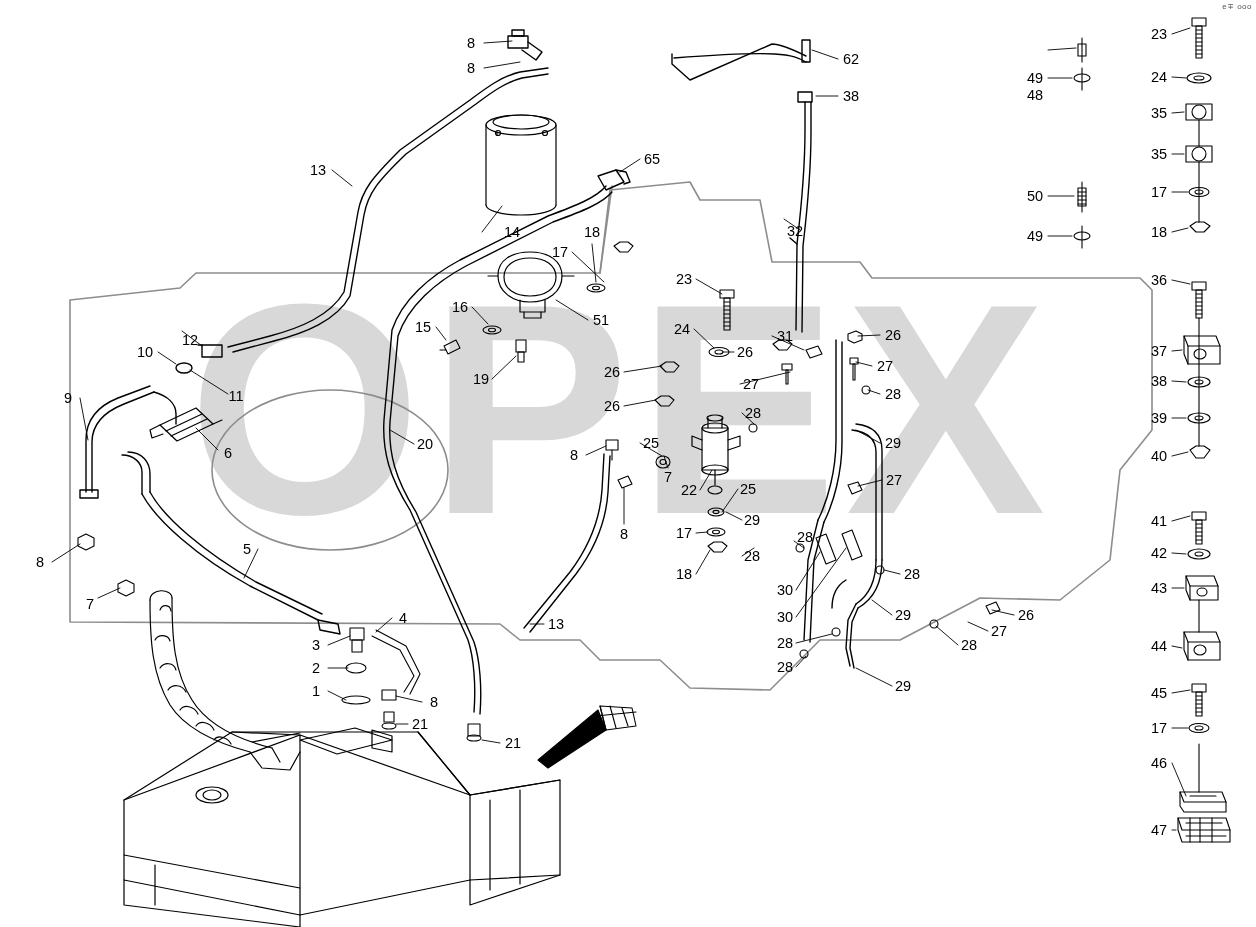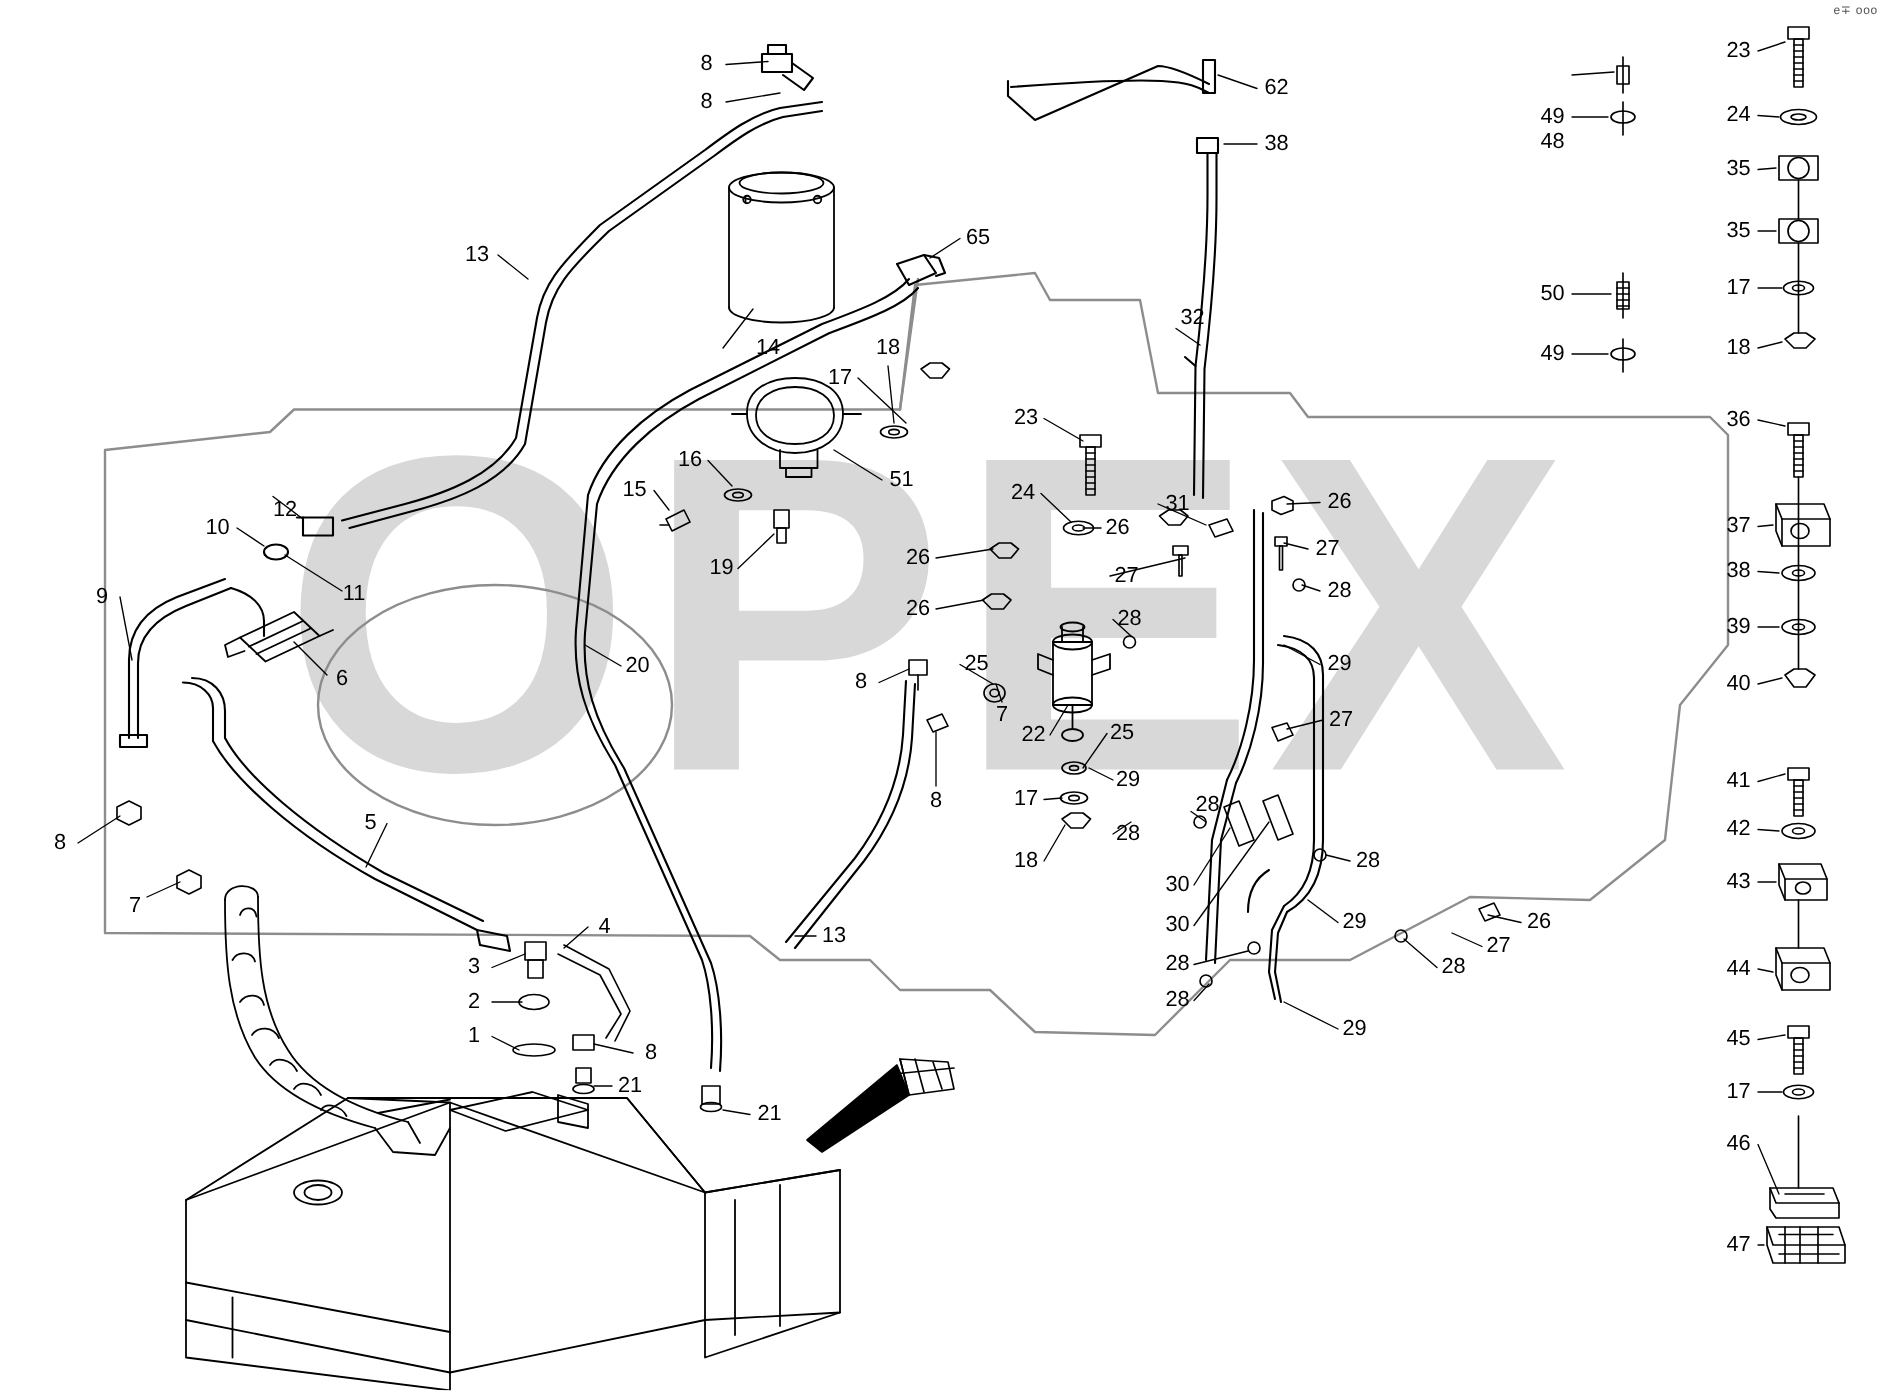--- a/index.html
+++ b/index.html
@@ -473,21 +473,21 @@
       <div class="callout" style="left: 1159px; top: 154px;">35</div>
       <div class="callout" style="left: 1159px; top: 192px;">17</div>
       <div class="callout" style="left: 1159px; top: 232px;">18</div>
       <div class="callout" style="left: 1035px; top: 196px;">50</div>
       <div class="callout" style="left: 1035px; top: 236px;">49</div>
       <div class="callout" style="left: 318px; top: 170px;">13</div>
       <div class="callout" style="left: 652px; top: 159px;">65</div>
       <div class="callout" style="left: 468px; top: 232px; margin-left: 44px;">14</div>
       <div class="callout" style="left: 592px; top: 232px;">18</div>
       <div class="callout" style="left: 560px; top: 252px;">17</div>
-      <div class="callout" style="left: 771px; top: 212px; padding-left: 48px;">32</div>
+      <div class="callout" style="left: 771px; top: 231px; padding-left: 48px;">32</div>
       <div class="callout" style="left: 601px; top: 320px;">51</div>
       <div class="callout" style="left: 460px; top: 307px;">16</div>
       <div class="callout" style="left: 423px; top: 327px;">15</div>
       <div class="callout" style="left: 481px; top: 379px;">19</div>
       <div class="callout" style="left: 170px; top: 340px; margin-left: 20px;">12</div>
       <div class="callout" style="left: 145px; top: 352px;">10</div>
       <div class="callout" style="left: 236px; top: 396px;">11</div>
       <div class="callout" style="left: 68px; top: 398px;">9</div>
       <div class="callout" style="left: 228px; top: 453px;">6</div>
       <div class="callout" style="left: 425px; top: 444px;">20</div>

